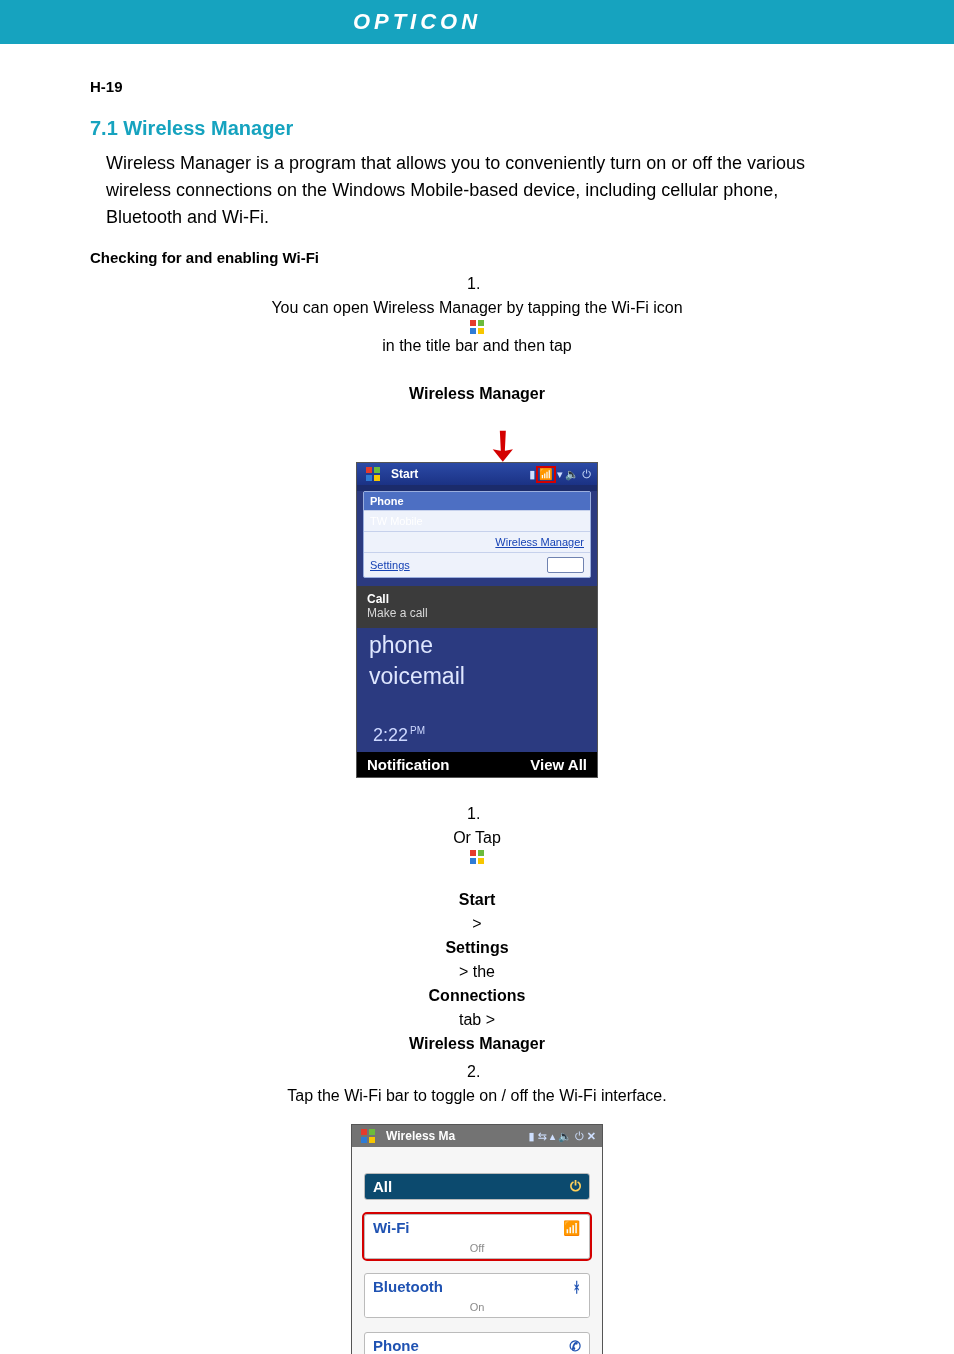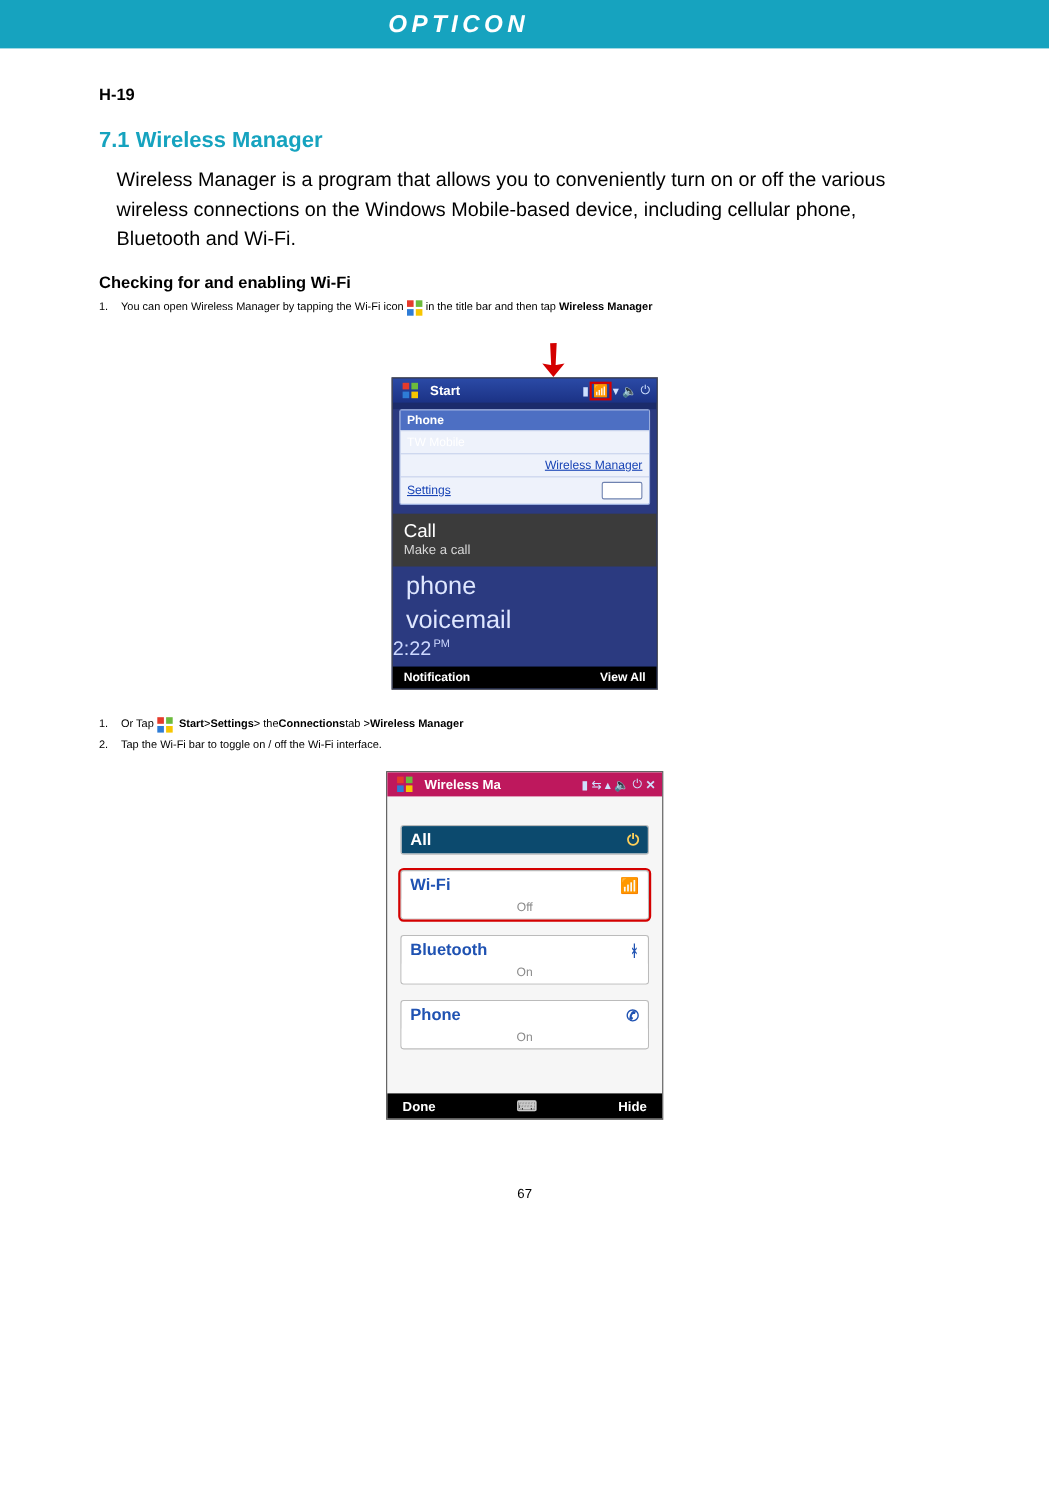--- a/index.html
+++ b/index.html
@@ -52,25 +52,26 @@
     margin: 4px 16px;
   }
   .steps {
     margin: 6px 0 12px 0;
     padding-left: 0;
     list-style: none;
     counter-reset: step;
   }
   .steps li {
     counter-increment: step;
-    font-size: 10px;
+    font-size: 16px;
     line-height: 1.5;
     margin: 4px 0;
     display: flex;
     align-items: center;
+    flex-direction: column;
   }
   .steps li::before {
     content: counter(step) ".";
     width: 20px;
     flex: 0 0 20px;
   }
   .win-icon {
     width: 14px;
     height: 14px;
     display: inline-block;
@@ -168,51 +169,52 @@
     background: #2b3a80;
     color: #fff;
     padding: 0;
   }
   .p1-callrow {
     background: #3b3b3b;
     color: #fff;
     padding: 6px 10px 8px 10px;
     margin-top: 8px;
   }
-  .p1-callrow .head { font-weight: 400; font-size: 17px; }
+  .p1-callrow .head { font-weight: 700; font-size: 12px; }
   .p1-callrow .sub  { font-size: 12px; color: #d8d8d8; }
   .p1-bigtxt {
     color: #dfe7ff;
     font-size: 23px;
     padding: 4px 12px 0 12px;
   }
   .p1-time {
     color: #cdd8ff;
     font-size: 18px;
-    padding: 2px 12px 6px 0;
+    padding: 2px 12px 6px 16px;
+    margin-top: 33px;
   }
   .p1-time .pm { font-size: 10px; vertical-align: super; margin-left: 2px; }
   .p1-softkeys {
     background: #000;
     color: #fff;
     display: flex;
     justify-content: space-between;
     padding: 4px 10px;
-    font-size: 11px;
+    font-size: 15px;
     font-weight: 700;
   }
   
   .phone2 {
     width: 250px;
     border: 1px solid #555;
     background: #f6f6f6;
     overflow: hidden;
   }
   .p2-titlebar {
-    background: #be185d;
+    background: #737373;
     color: #fff;
     font-size: 12px;
     height: 22px;
     display: flex;
     align-items: center;
     padding: 0 6px;
     gap: 4px;
   }
   .p2-titlebar .title { font-weight: 700; margin-left: 4px; }
   .p2-titlebar .status {

